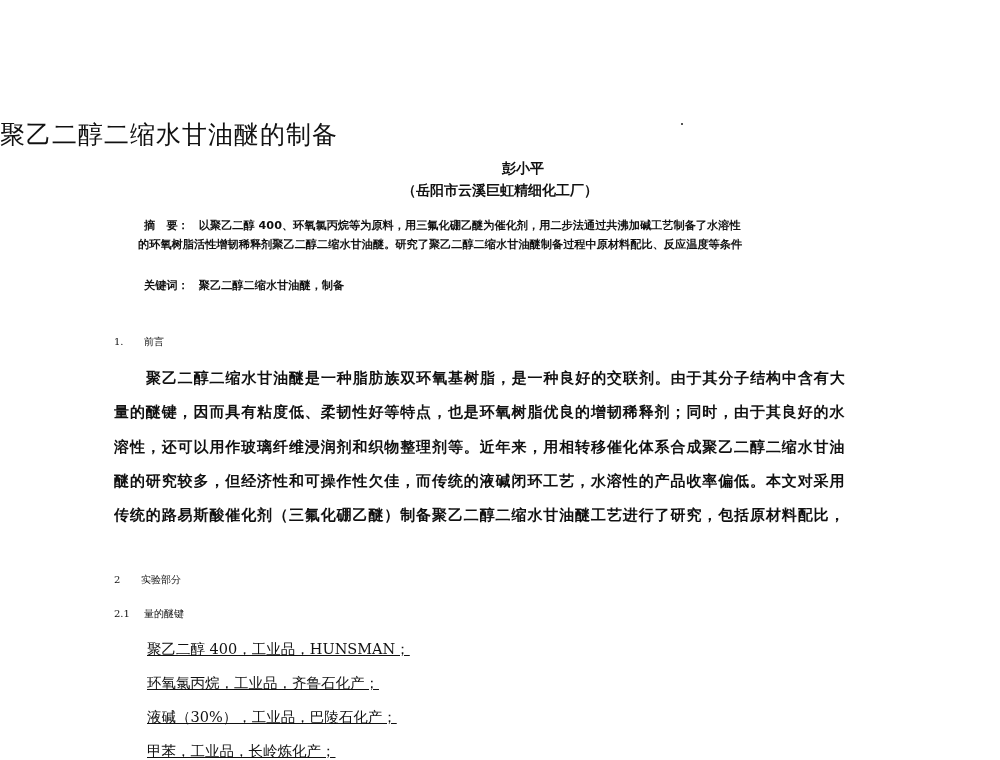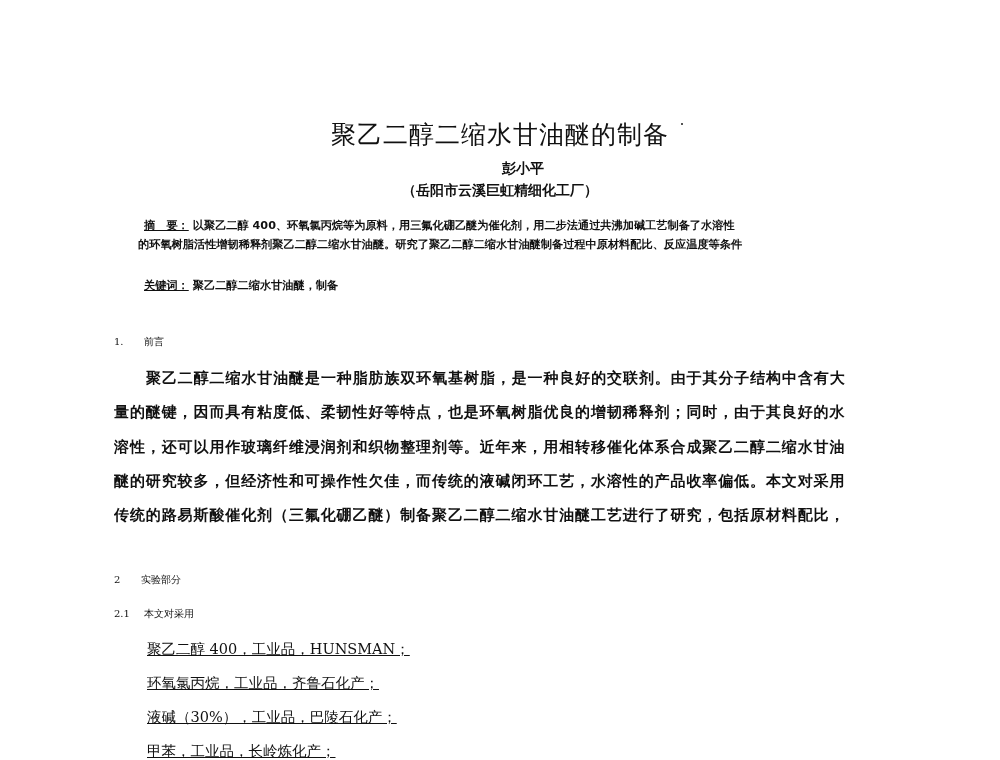--- a/index.html
+++ b/index.html
@@ -4,42 +4,42 @@
 <style>
   html, body { margin: 0; padding: 0; background: #ffffff; }
   body {
     width: 1000px; height: 760px; position: relative; overflow: hidden;
     color: #111111;
     font-family: "DejaVu Serif", "Liberation Serif", serif;
   }
   .page { position: absolute; left: 0; top: 0; width: 1000px; height: 760px; }
   .title {
     position: absolute; left: 0; width: 1000px; top: 117px;
-    text-align: center; font-size: 25px; letter-spacing: 1px; line-height: 36px;
+    font-size: 25px; letter-spacing: 1px; line-height: 36px;
   }
   .author {
     position: absolute; left: 0; width: 1000px; top: 158px;
     text-align: center; font-size: 14px; font-weight: bold; line-height: 20px;
     font-family: "DejaVu Sans", "Liberation Sans", sans-serif;
     padding-left: 23px;
   }
   .affil {
     position: absolute; left: 0; width: 1000px; top: 180px;
     text-align: center; font-size: 14px; font-weight: bold; line-height: 20px;
     font-family: "DejaVu Sans", "Liberation Sans", sans-serif;
   }
   .dot { position: absolute; left: 681px; top: 123px; width: 2px; height: 2px; background: #555; }
   .abs {
     position: absolute; left: 114px; width: 778px;
     font-size: 11.2px; line-height: 17px; font-weight: bold;
     font-family: "DejaVu Sans", "Liberation Sans", sans-serif;
     white-space: nowrap; overflow: hidden;
   }
   .abs.indent { left: 144px; }
-  .abs .lbl { margin-right: 4px; text-decoration: underline; }
+  .abs .lbl { margin-right: 10px; }
   .h {
     position: absolute; left: 114px; font-size: 10px; line-height: 20px;
     white-space: nowrap;
   }
   .h .num { display: inline-block; }
   .body {
     position: absolute; left: 114px; width: 776px;
     font-size: 15px; line-height: 20px; font-weight: bold;
     font-family: "DejaVu Sans", "Liberation Sans", sans-serif;
     white-space: nowrap; overflow: hidden; text-align: justify;
@@ -78,21 +78,21 @@
   <div class="body" style="top:402px;">量的醚键，因而具有粘度低、柔韧性好等特点，也是环氧树脂优良的增韧稀释剂；同时，由于其良好的水</div>
   <div class="body" style="top:437px;">溶性，还可以用作玻璃纤维浸润剂和织物整理剂等。近年来，用相转移催化体系合成聚乙二醇二缩水甘油</div>
   <div class="body" style="top:471px;">醚的研究较多，但经济性和可操作性欠佳，而传统的液碱闭环工艺，水溶性的产品收率偏低。本文对采用</div>
   <div class="body" style="top:505px;">传统的路易斯酸催化剂（三氟化硼乙醚）制备聚乙二醇二缩水甘油醚工艺进行了研究，包括原材料配比，</div>
 
   <div class="h" style="top:570px;">
     <span class="num" style="width:27px;">2</span><span>实验部分</span>
   </div>
 
   <div class="h" style="top:604px;">
-    <span class="num" style="width:30px;">2.1</span><span>本文对采用</span>
+    <span class="num" style="width:30px;">2.1</span><span>量的醚键</span>
   </div>
 
   <div class="mat" style="top:639px;">聚乙二醇 400，工业品，HUNSMAN；</div>
   <div class="mat" style="top:673px;">环氧氯丙烷，工业品，齐鲁石化产；</div>
   <div class="mat" style="top:707px;">液碱（30%），工业品，巴陵石化产；</div>
   <div class="mat" style="top:741px;">甲苯，工业品，长岭炼化产；</div>
 
 </div>
 
 </body></html>

